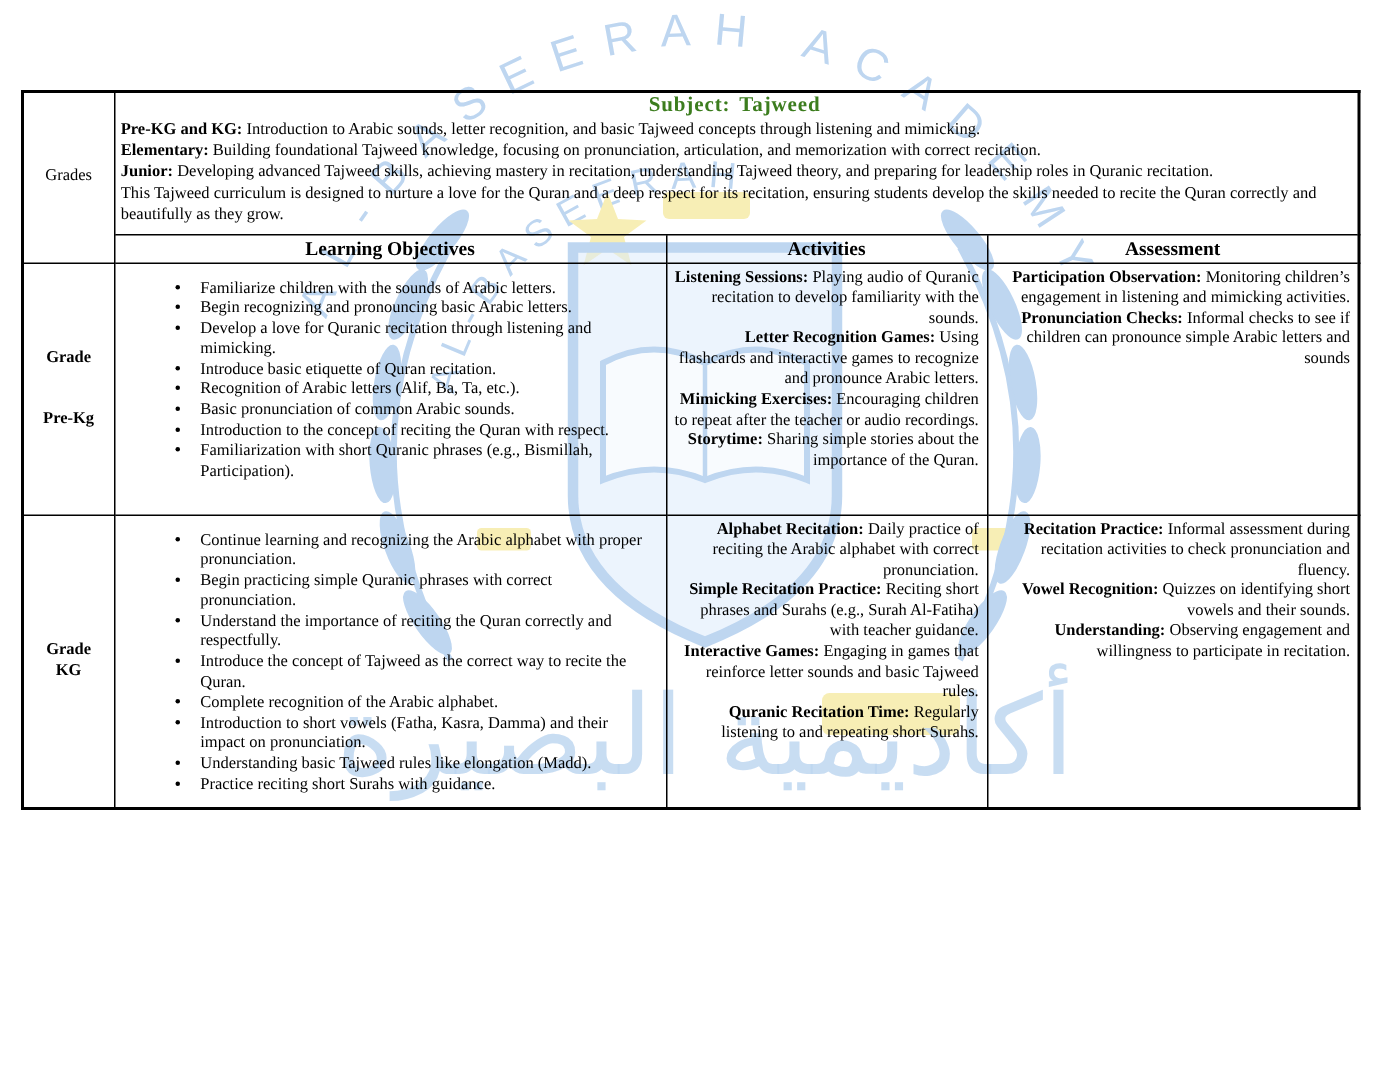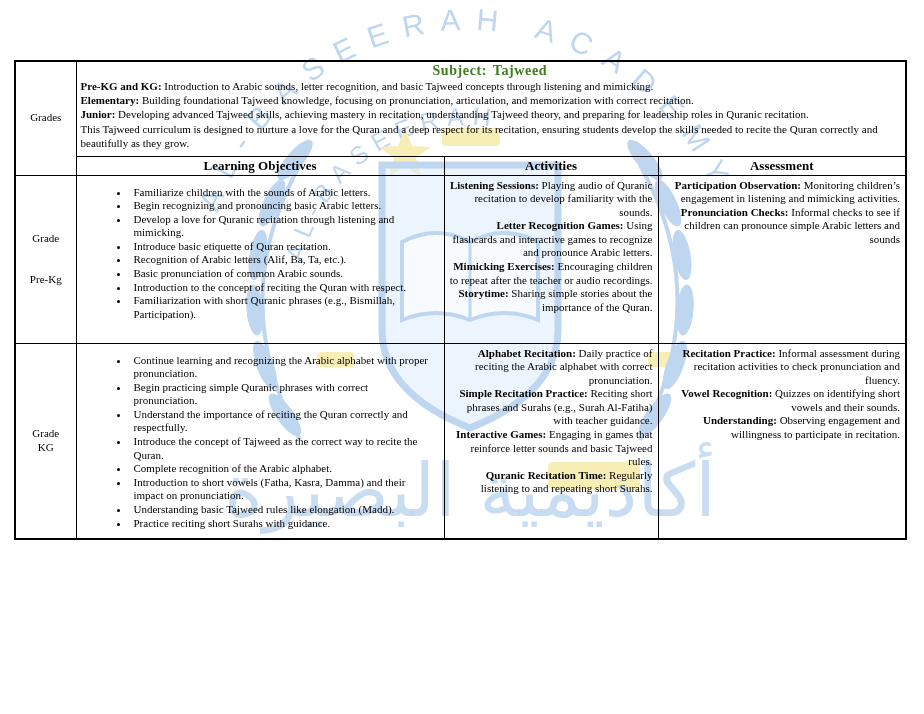--- a/index.html
+++ b/index.html
@@ -32,21 +32,21 @@
   .col-ass    { width: 248px; }
 
   .row-desc   { height: 95px; }
   .row-heads  { height: 19px; }
   .row-prekg  { height: 168px; }
   .row-kg     { height: 182px; }
 
   td.grades-cell {
     text-align: center; vertical-align: middle; padding: 0 2px;
   }
-  .grade-line { display: block; }
+  .grade-line { display: block; font-weight: bold; }
   .grade-gap  { margin-top: 27px; }
 
   td.desc-cell { padding: 2px 6px 2px 4px; margin-top: 34px; }
   .subject-title {
     text-align: center; font-weight: bold; font-size: 14px;
     letter-spacing: .6px; word-spacing: 2px;
     color: var(--accent-green, #3c7d1e);
     margin: 0 0 1px 0;
   }
   .ov p, .summary { margin: 0; line-height: 14.4px; }

